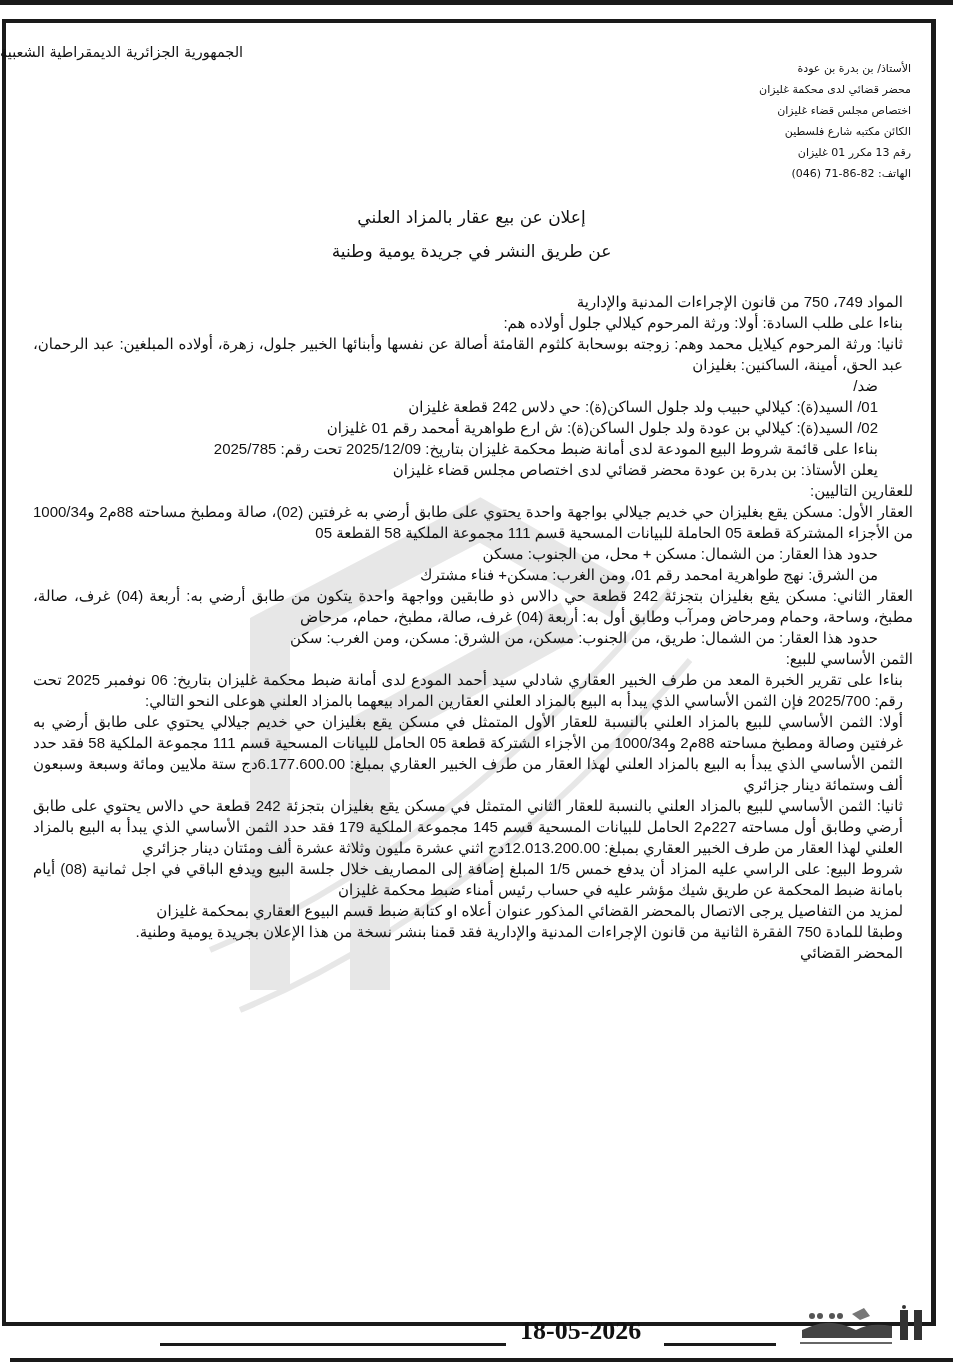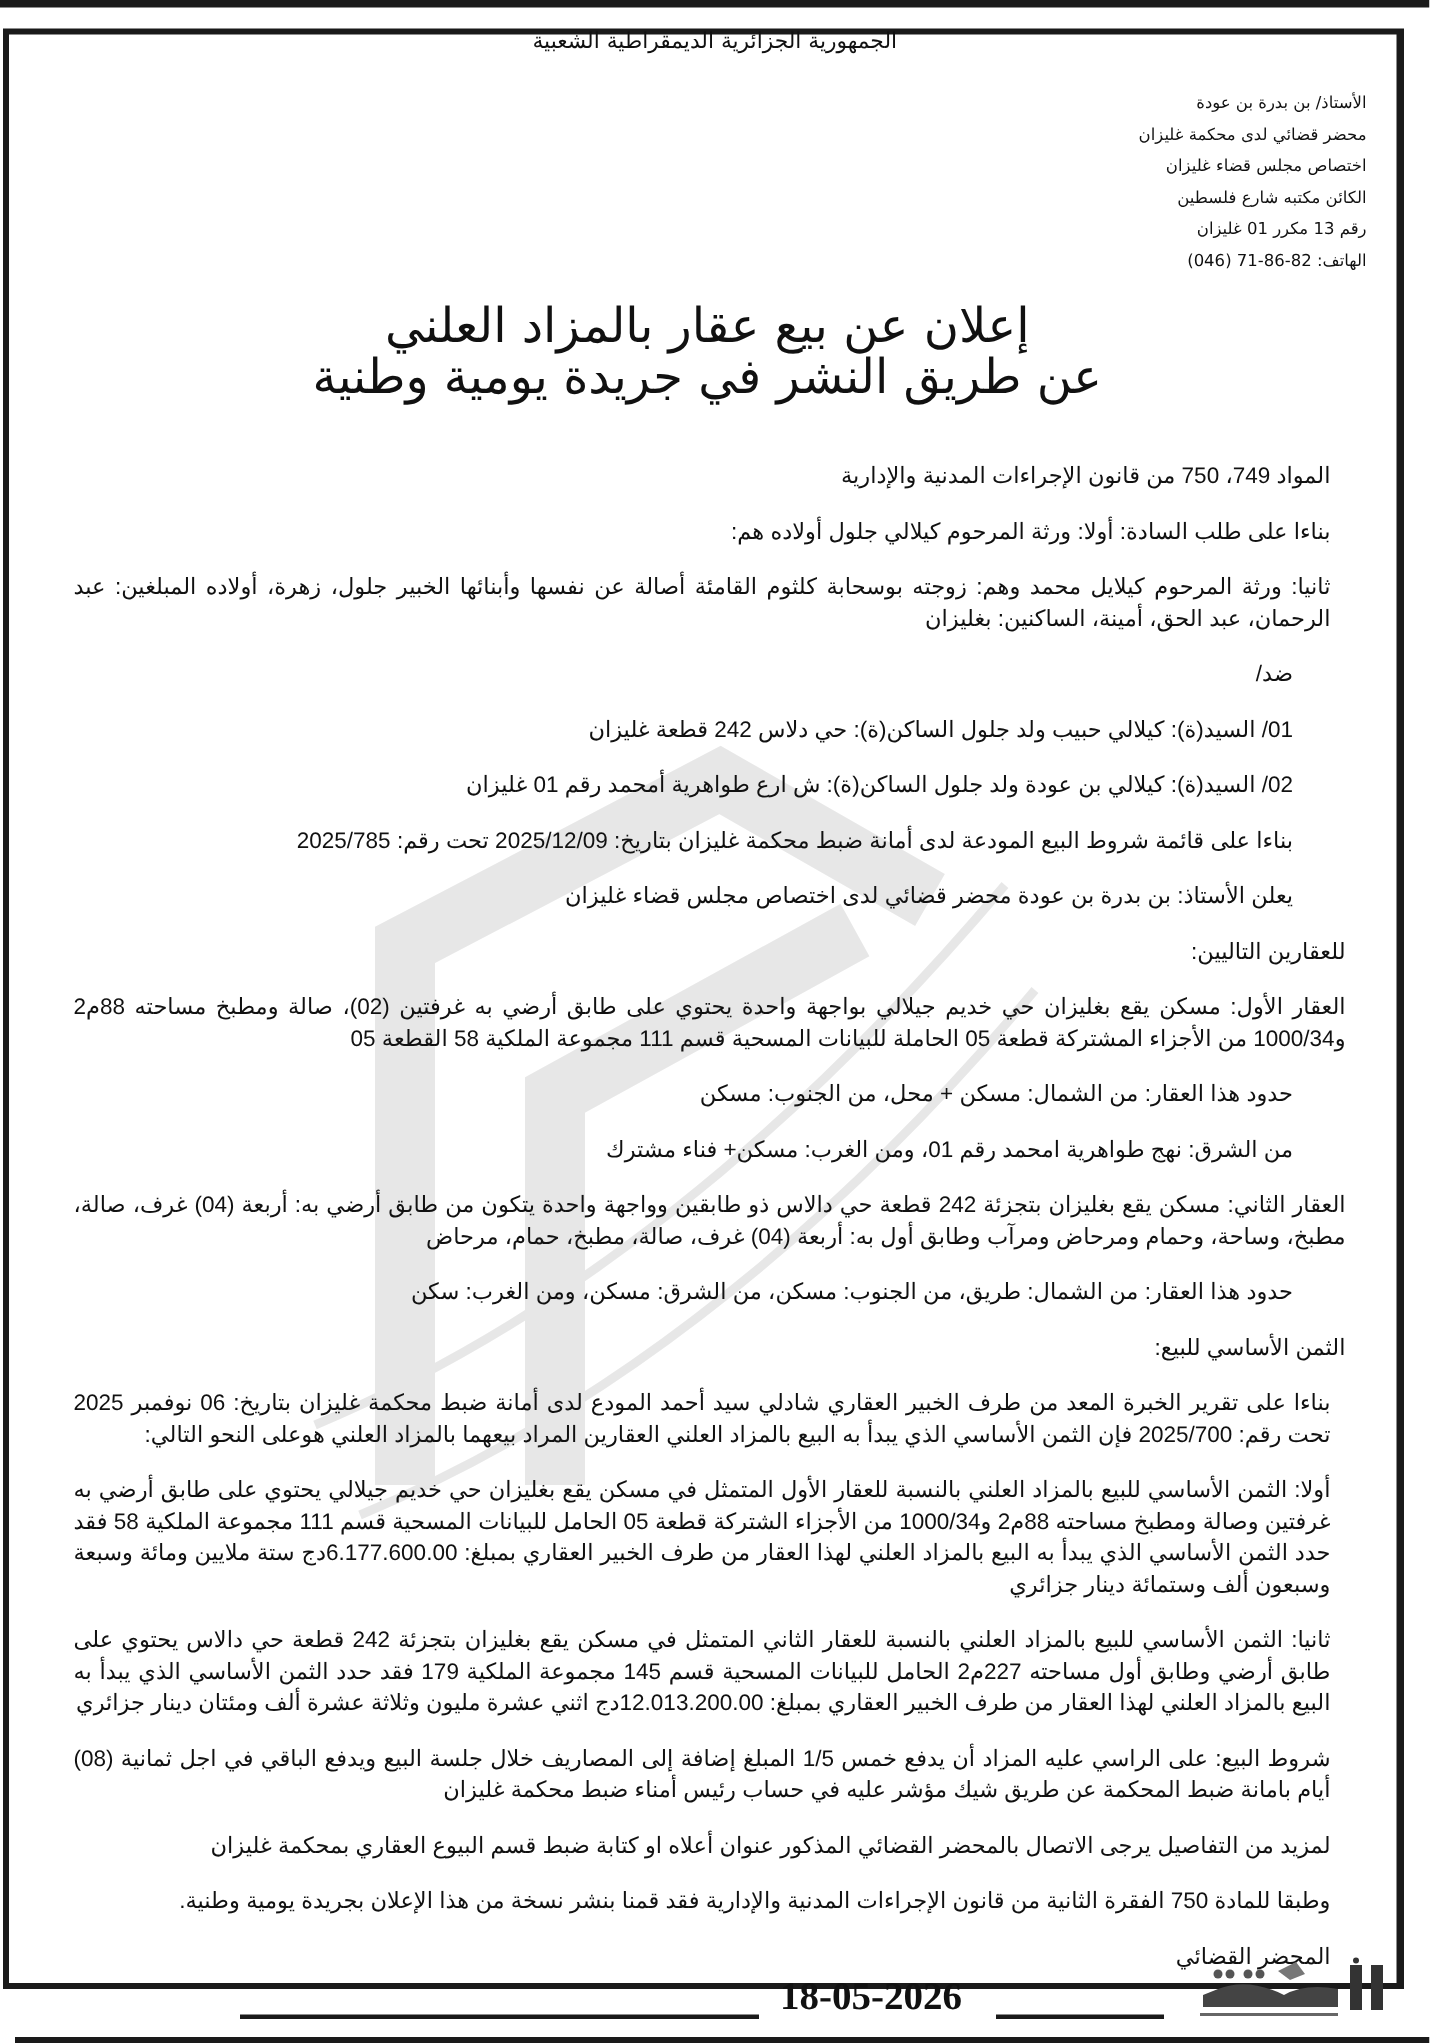--- a/index.html
+++ b/index.html
@@ -4,31 +4,31 @@
 <style>
   html, body { margin: 0; padding: 0; background: #ffffff; }
   body { width: 953px; height: 1362px; position: relative; overflow: hidden;
          font-family: "DejaVu Sans", sans-serif; color: #111; }
   .top-rule { position: absolute; left: 0; right: 0; top: 0; height: 5px; background: #1a1a1a; }
   .frame { position: absolute; left: 2px; top: 19px; width: 934px; height: 1307px;
            border-top: 4px solid #1a1a1a; border-left: 4px solid #1a1a1a;
            border-right: 5px solid #1a1a1a; border-bottom: 4px solid #1a1a1a; box-sizing: border-box; }
   .bottom-rule { position: absolute; left: 10px; right: 0; top: 1358px; height: 4px; background: #1a1a1a; }
 
-  .republic { position: absolute; top: 20px; left: 0; width: 953px; text-align: center;
+  .republic { position: absolute; top: 44px; left: 0; width: 953px; text-align: left;
               font-size: 14.5px; direction: rtl; }
   .addr { position: absolute; top: 58px; right: 42px; text-align: right; font-size: 11px; line-height: 21px; direction: rtl; }
   .addr div { white-space: nowrap; }
 
   .title { position: absolute; top: 200px; left: 0; width: 943px; text-align: center;
-           font-size: 32px; line-height: 34px; direction: rtl; }
+           font-size: 17px; line-height: 34px; direction: rtl; }
 
   .body { position: absolute; top: 291px; right: 40px; width: 880px; direction: rtl; text-align: right;
           font-family: "Liberation Sans", sans-serif; font-size: 15px; line-height: 21px; }
-  .body p { margin: 16px; }
+  .body p { margin: 0; }
   .ind8 { padding-right: 10px; }
   .ind-mid { padding-right: 245px; }
   .just { text-align: justify; text-align-last: right; }
   .wm { position: absolute; left: 150px; top: 430px; width: 560px; height: 640px; opacity: 0.09; pointer-events: none; }
 
   .footer-date { position: absolute; top: 1316px; left: 520px; font-family: "Liberation Serif", serif;
                  font-weight: bold; font-size: 26px; direction: ltr; }
   .footer-line-l { position: absolute; top: 1343px; left: 160px; width: 346px; height: 3px; background: #1a1a1a; }
   .footer-line-r { position: absolute; top: 1343px; left: 664px; width: 112px; height: 3px; background: #1a1a1a; }
   .logo { position: absolute; top: 1304px; left: 792px; width: 136px; height: 42px; }

